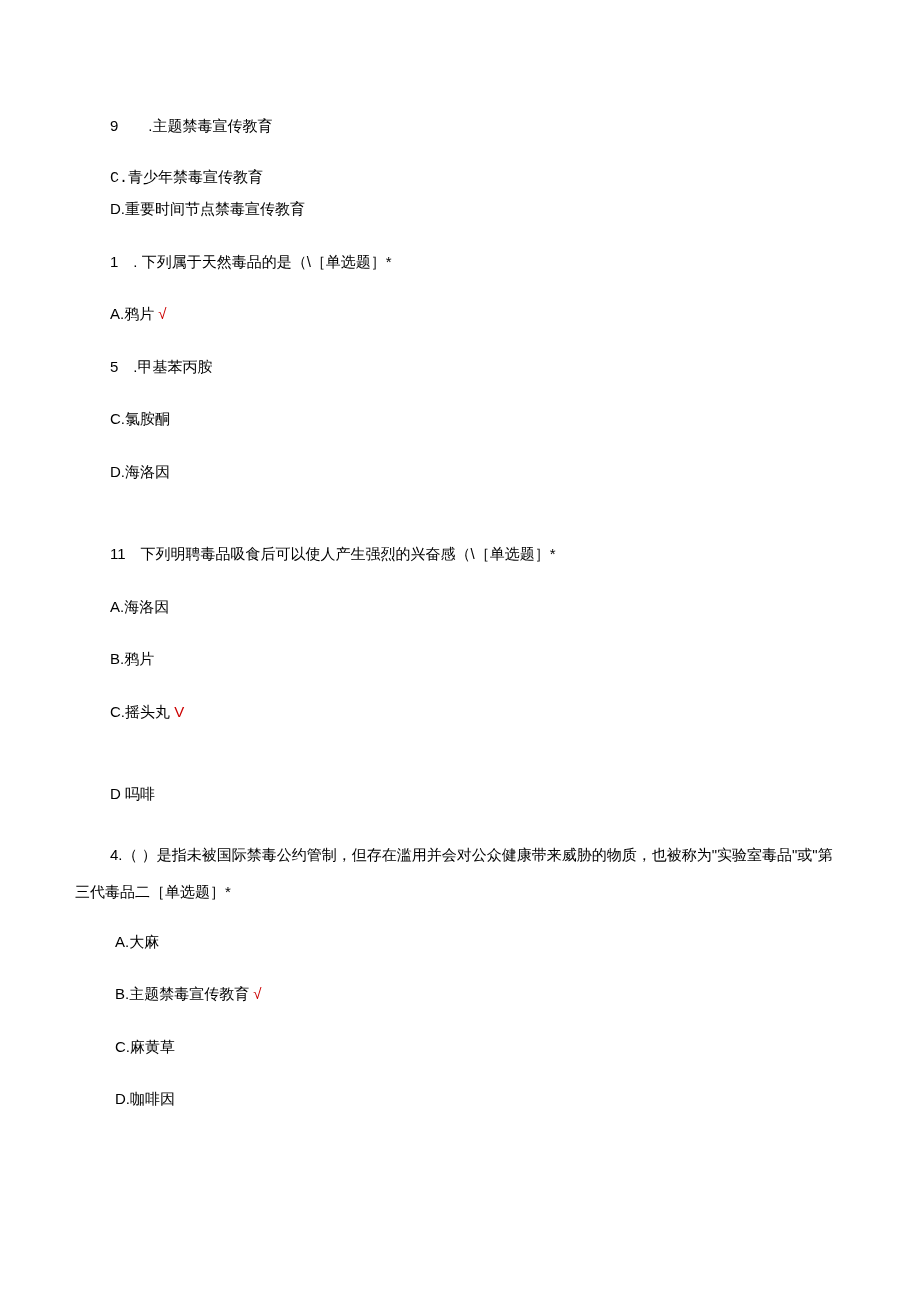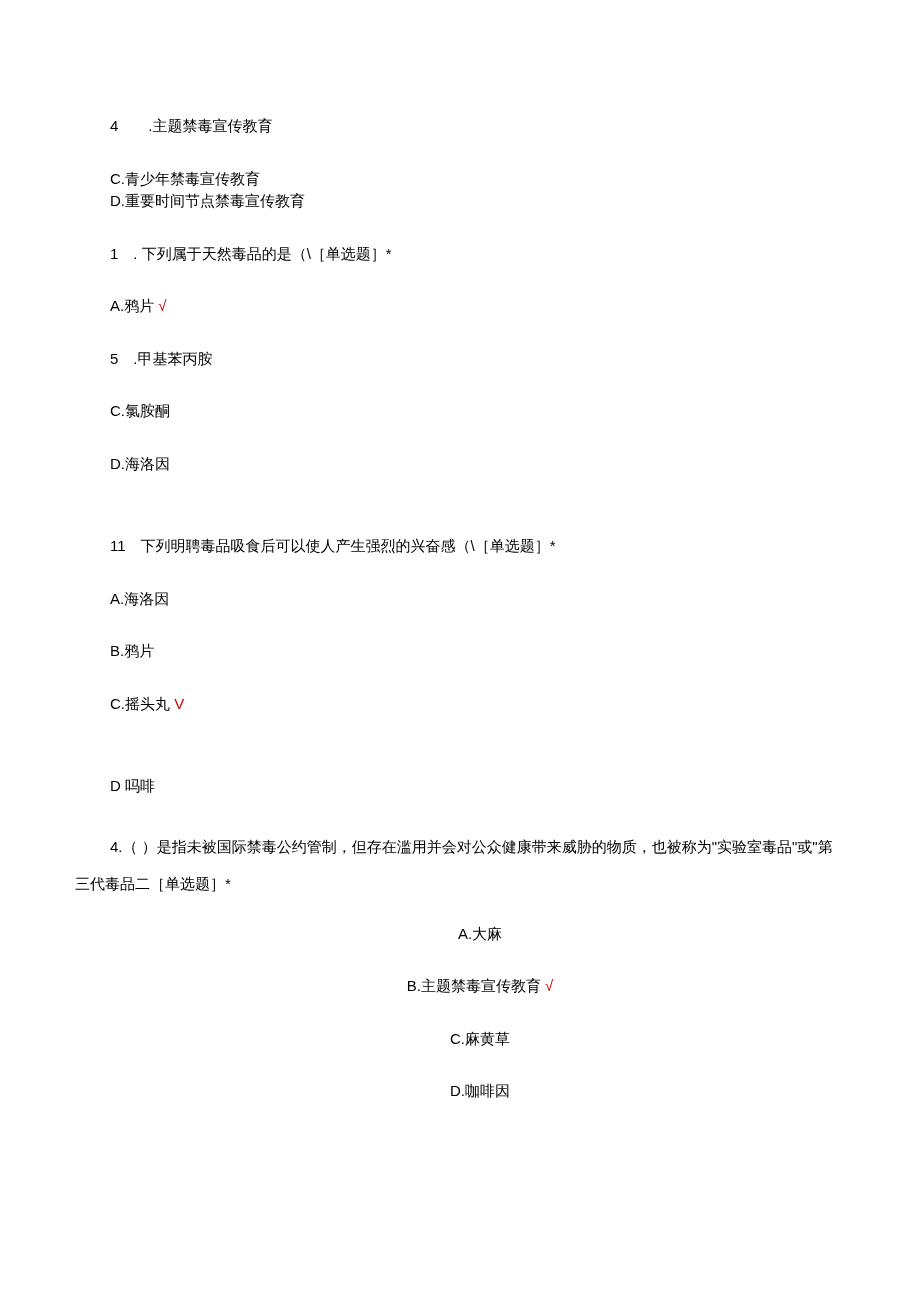--- a/index.html
+++ b/index.html
@@ -14,44 +14,45 @@
       height: 1301px;
       padding: 115px 75px 60px 75px;
       font-size: 15px;
       color: #000000;
       line-height: 1.5;
     }
     .line {
       margin-bottom: 30px;
     }
     .line-tight {
+      margin-bottom: 8px;
+      font-family: Liberation Mono, monospace;
     }
     .indent-1 {
       padding-left: 35px;
     }
     .indent-2 {
       padding-left: 40px;
-      text-align: center;
     }
     .check {
       color: #cc0000;
     }
     .para {
       text-indent: 35px;
       line-height: 2.5;
       margin-bottom: 20px;
     }
     .spacer-md {
       height: 30px;
     }
   </style>
 </head>
 <body>
 
-<div class="line indent-1">4  .主题禁毒宣传教育</div>
+<div class="line indent-1">9  .主题禁毒宣传教育</div>
 
 <div class="line-tight indent-1">C.青少年禁毒宣传教育</div>
 <div class="line indent-1">D.重要时间节点禁毒宣传教育</div>
 
 <div class="line indent-1">1 . 下列属于天然毒品的是（\［单选题］*</div>
 
 <div class="line indent-1">
   <span>A.鸦片 </span><span class="check">√</span>
 </div>
 

